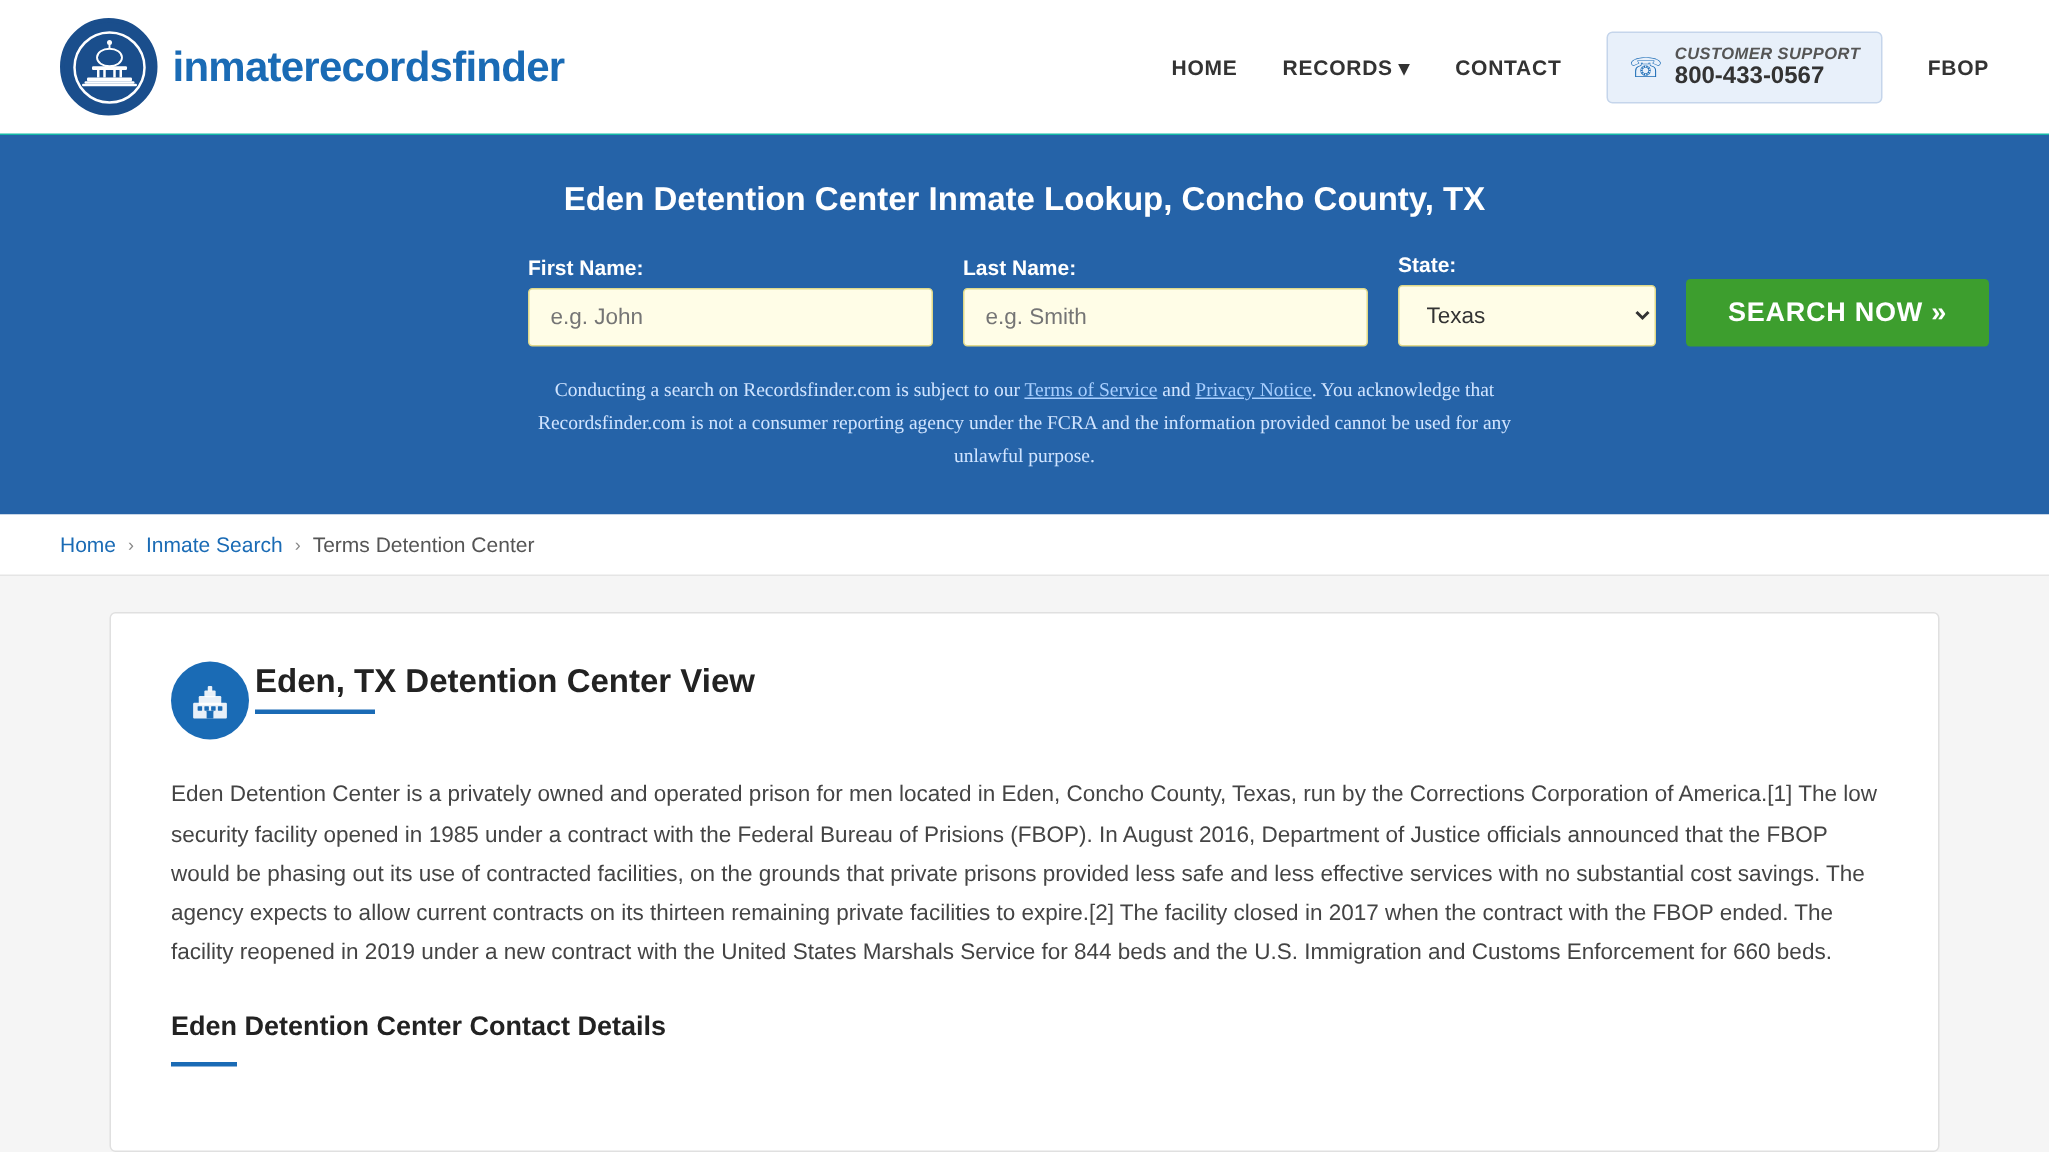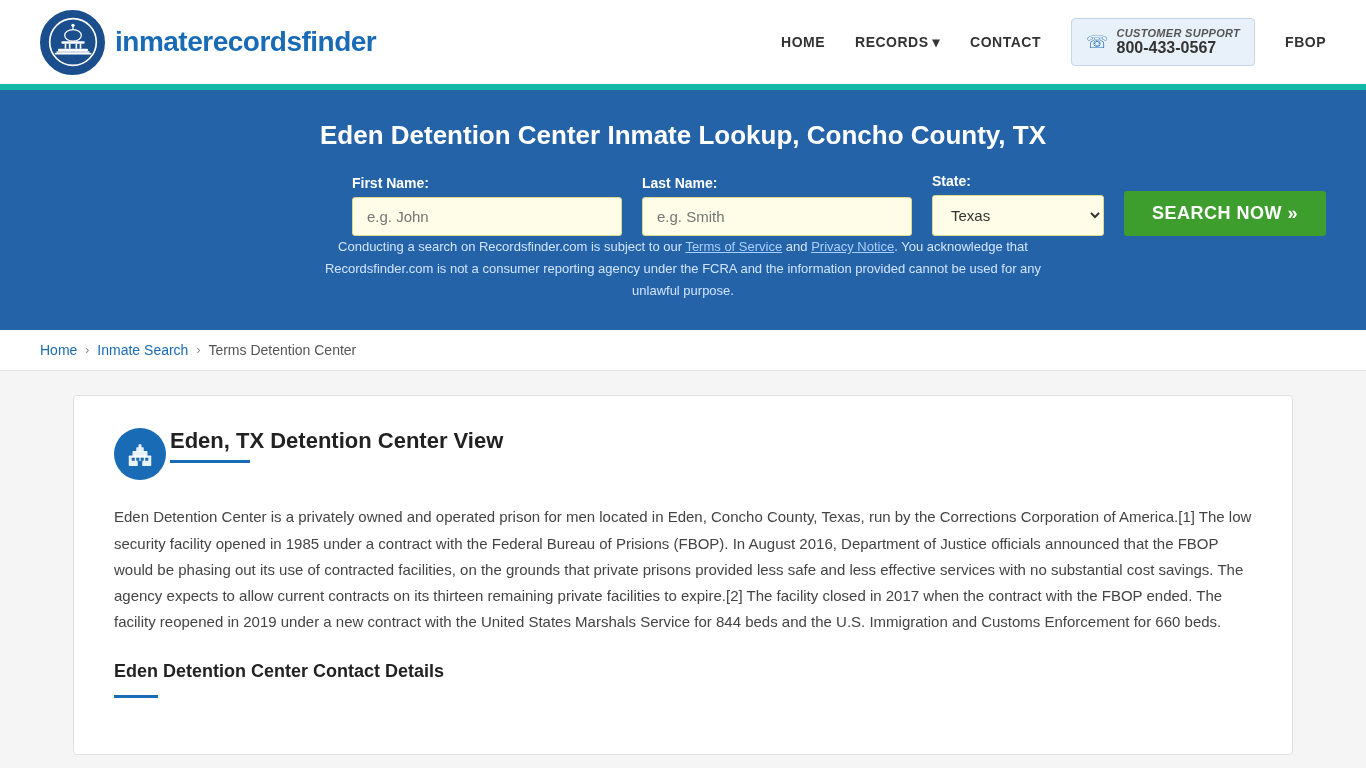--- a/index.html
+++ b/index.html
@@ -1,21 +1,21 @@
 <!DOCTYPE html>
 <html><head>
   <meta charset="utf-8">
   <style>
     * { margin: 0; padding: 0; box-sizing: border-box; }
     body { font-family: Arial, sans-serif; font-size: 15px; color: #333; background: #f5f5f5; }
 
     
     .header {
       background: #fff;
-      border-bottom: 6px solid #14b8a6;
+      border-bottom: 1px solid #14b8a6;
       padding: 0 40px;
       display: flex;
       align-items: center;
       height: 90px;
       justify-content: space-between;
     }
     .logo-area {
       display: flex;
       align-items: center;
       gap: 10px;
@@ -97,21 +97,21 @@
     }
 
     
     .hero {
       background: #2563a8;
       padding: 30px 40px 28px;
       text-align: center;
     }
     .hero-title {
       color: #fff;
-      font-size: 26px;
+      font-size: 22px;
       font-weight: 700;
       margin-bottom: 22px;
     }
     .search-form {
       display: flex;
       align-items: flex-end;
       gap: 20px;
       justify-content: flex-end;
       flex-wrap: wrap;
     }
@@ -153,21 +153,23 @@
       padding: 12px 28px;
       font-size: 18px;
       font-weight: 700;
       cursor: pointer;
       letter-spacing: 0.5px;
       white-space: nowrap;
     }
     .hero-disclaimer {
       color: #d0e4ff;
       font-size: 13px;
+      margin-top: 18px;
       line-height: 1.7;
+      font-family: Liberation Serif, serif;
     }
     .hero-disclaimer a {
       color: #a8cfff;
     }
 
     
     .breadcrumb {
       background: #fff;
       padding: 12px 40px;
       border-bottom: 1px solid #e5e5e5;

